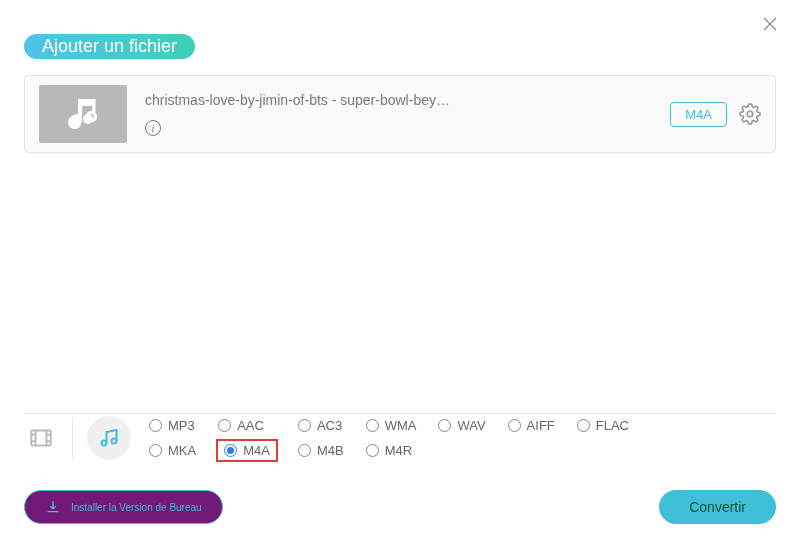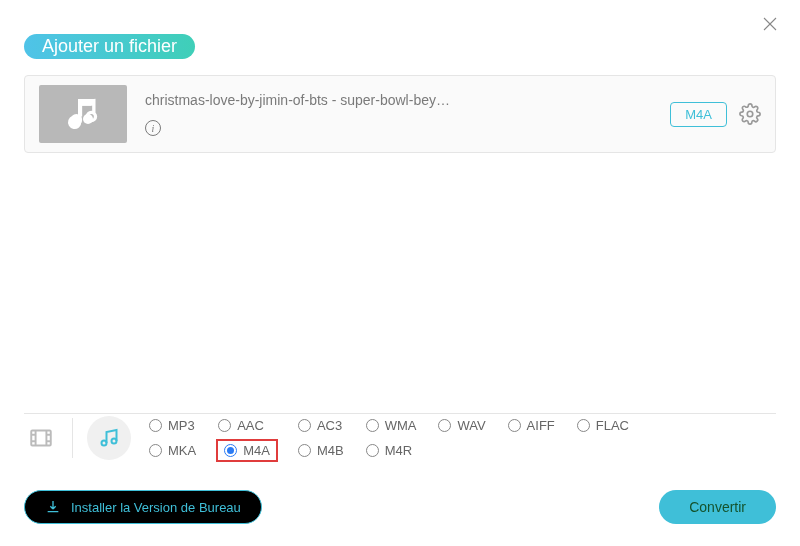--- a/index.html
+++ b/index.html
@@ -33,21 +33,21 @@
 .music-tab svg { width: 24px; height: 24px; }
 
 .format-grid { display: grid; grid-template-columns: repeat(7, auto); column-gap: 22px; row-gap: 10px; }
 .radio-item { display: flex; align-items: center; color: #666; font-size: 13px; cursor: pointer; }
 .radio-circle { width: 13px; height: 13px; border: 1.5px solid #888; border-radius: 50%; margin-right: 6px; display: flex; align-items: center; justify-content: center; }
 .radio-item.selected .radio-circle { border-color: #2B7BF3; }
 .radio-item.selected .radio-circle::after { content: ""; width: 7px; height: 7px; background: #2B7BF3; border-radius: 50%; }
 .radio-item.highlighted { border: 2px solid #E03C3C; padding: 2px 6px; margin: -4px -2px; }
 
 .bottom-bar { position: absolute; bottom: 22px; left: 24px; right: 24px; display: flex; align-items: center; justify-content: space-between; }
-.install-btn { border: 1px solid #3FBFD8; color: #3FBFD8; background: #000000; border-radius: 18px; padding: 8px 20px; font-size: 13px; cursor: pointer; display: flex; align-items: center; gap: 10px; }
+.install-btn { border: 1px solid #3FBFD8; color: #3FBFD8; background: #701a75; border-radius: 18px; padding: 8px 20px; font-size: 10px; cursor: pointer; display: flex; align-items: center; gap: 10px; }
 .install-btn svg { width: 16px; height: 16px; }
 .convert-btn { background: #3FBFD8; color: #14532d; border: none; border-radius: 18px; padding: 9px 30px; font-size: 14px; cursor: pointer; }
 </style>
 </head>
 <body>
 
 <div class="close-btn">
   <svg viewBox="0 0 24 24" fill="none" stroke="currentColor" stroke-width="1.5">
       <line x1="4" y1="4" x2="20" y2="20"></line>
       <line x1="20" y1="4" x2="4" y2="20"></line>

